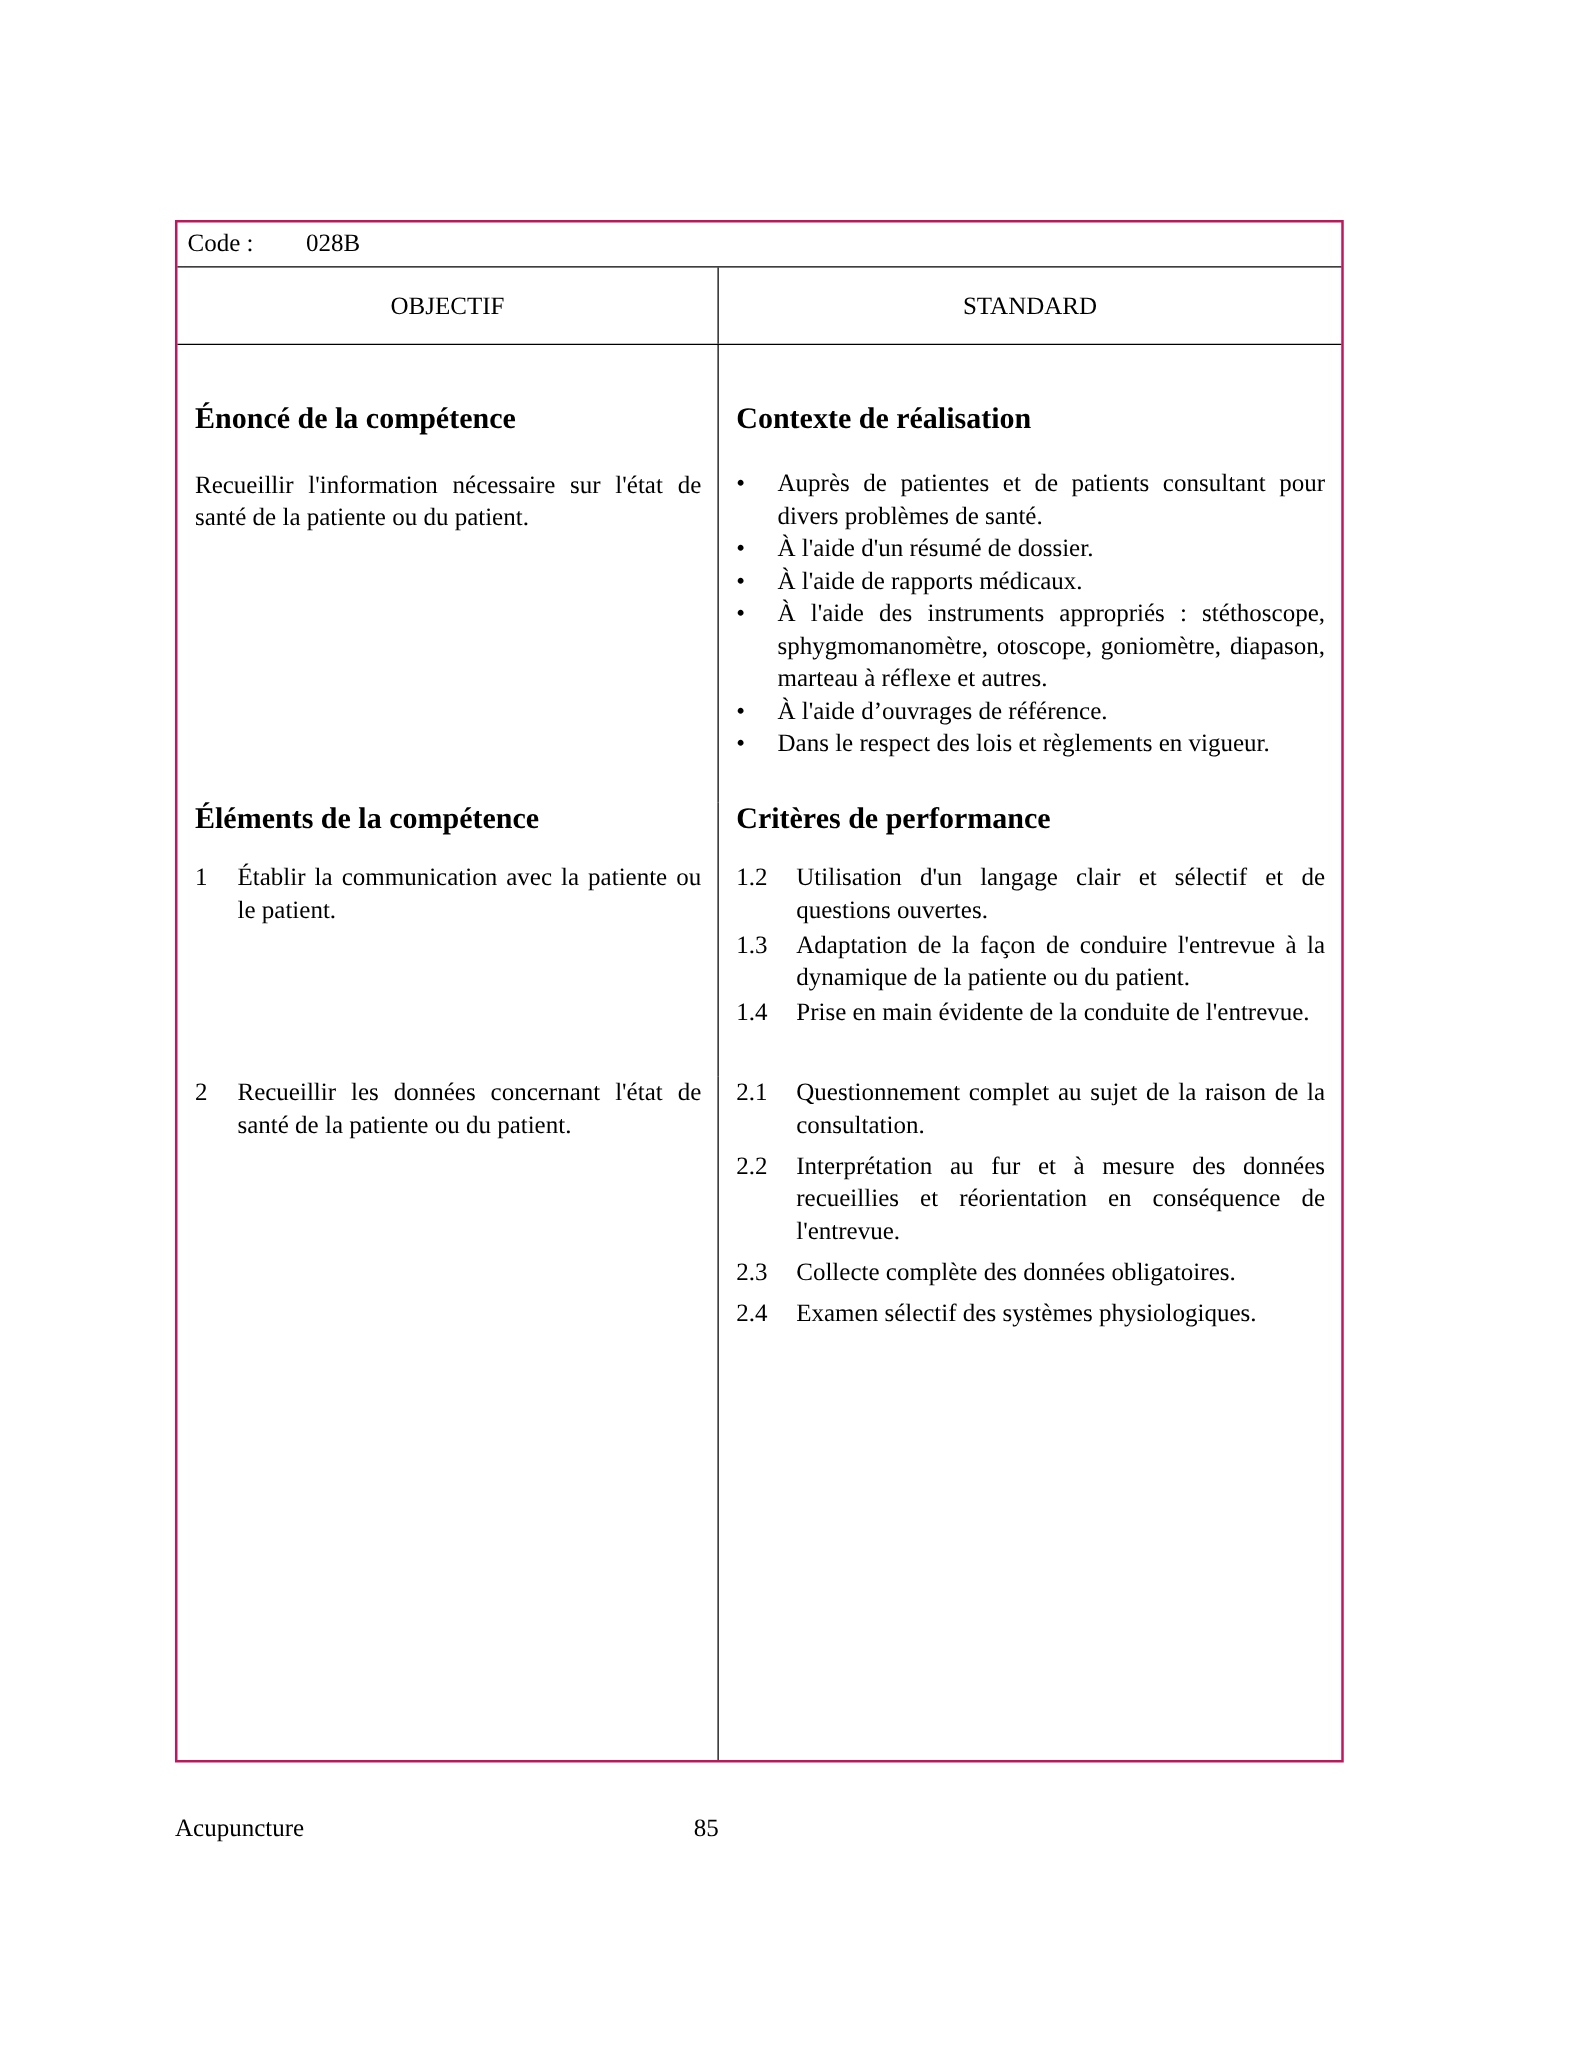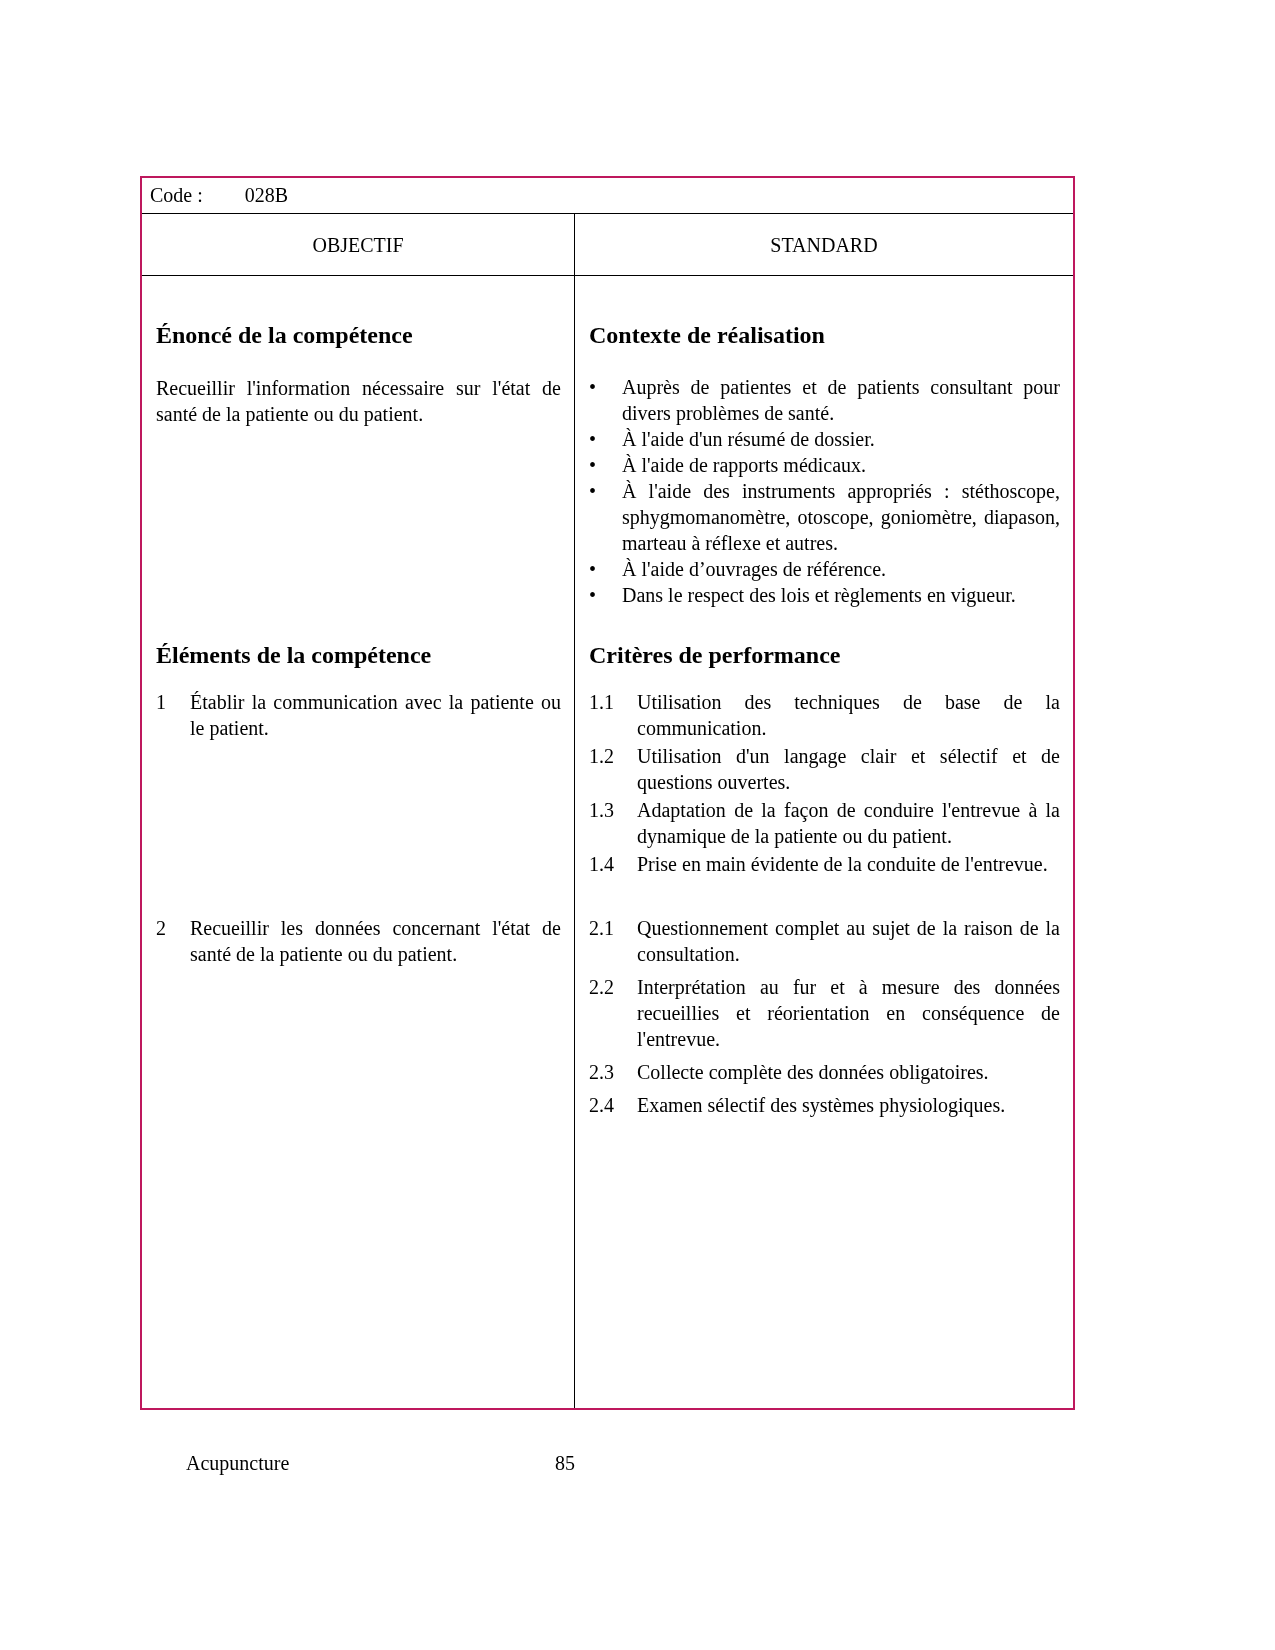--- a/index.html
+++ b/index.html
@@ -69,21 +69,20 @@
   .num-item { display: flex; margin-bottom: 2px; }
   .num-item.spaced { margin-bottom: 7px; }
   .elem-num { width: 34px; flex: 0 0 34px; }
   .crit-num { width: 48px; flex: 0 0 48px; }
   .item-text { flex: 1; text-align: justify; font-family: Liberation Serif, serif; }
   .footer-title {
     position: absolute;
     left: 140px;
     top: 1452px;
     font-size: 20px;
-    margin-left: 46px;
   }
   .footer-page {
     position: absolute;
     left: 555px;
     top: 1452px;
     font-size: 20px;
   }
 </style>
 </head>
 <body>
@@ -149,24 +148,20 @@
             <span class="elem-num">1</span>
             <span class="item-text">Établir la communication avec la patiente ou le patient.</span>
           </div>
         </div>
       </div>
 
       <div class="cell row2">
         <div class="section-title">Critères de performance</div>
         <div class="list-block">
           <div class="num-item">
-            <span class="crit-num">1.1</span>
-            <span class="item-text">Utilisation des techniques de base de la communication.</span>
-          </div>
-          <div class="num-item">
             <span class="crit-num">1.2</span>
             <span class="item-text">Utilisation d'un langage clair et sélectif et de questions ouvertes.</span>
           </div>
           <div class="num-item">
             <span class="crit-num">1.3</span>
             <span class="item-text">Adaptation de la façon de conduire l'entrevue à la dynamique de la patiente ou du patient.</span>
           </div>
           <div class="num-item">
             <span class="crit-num">1.4</span>
             <span class="item-text">Prise en main évidente de la conduite de l'entrevue.</span>

